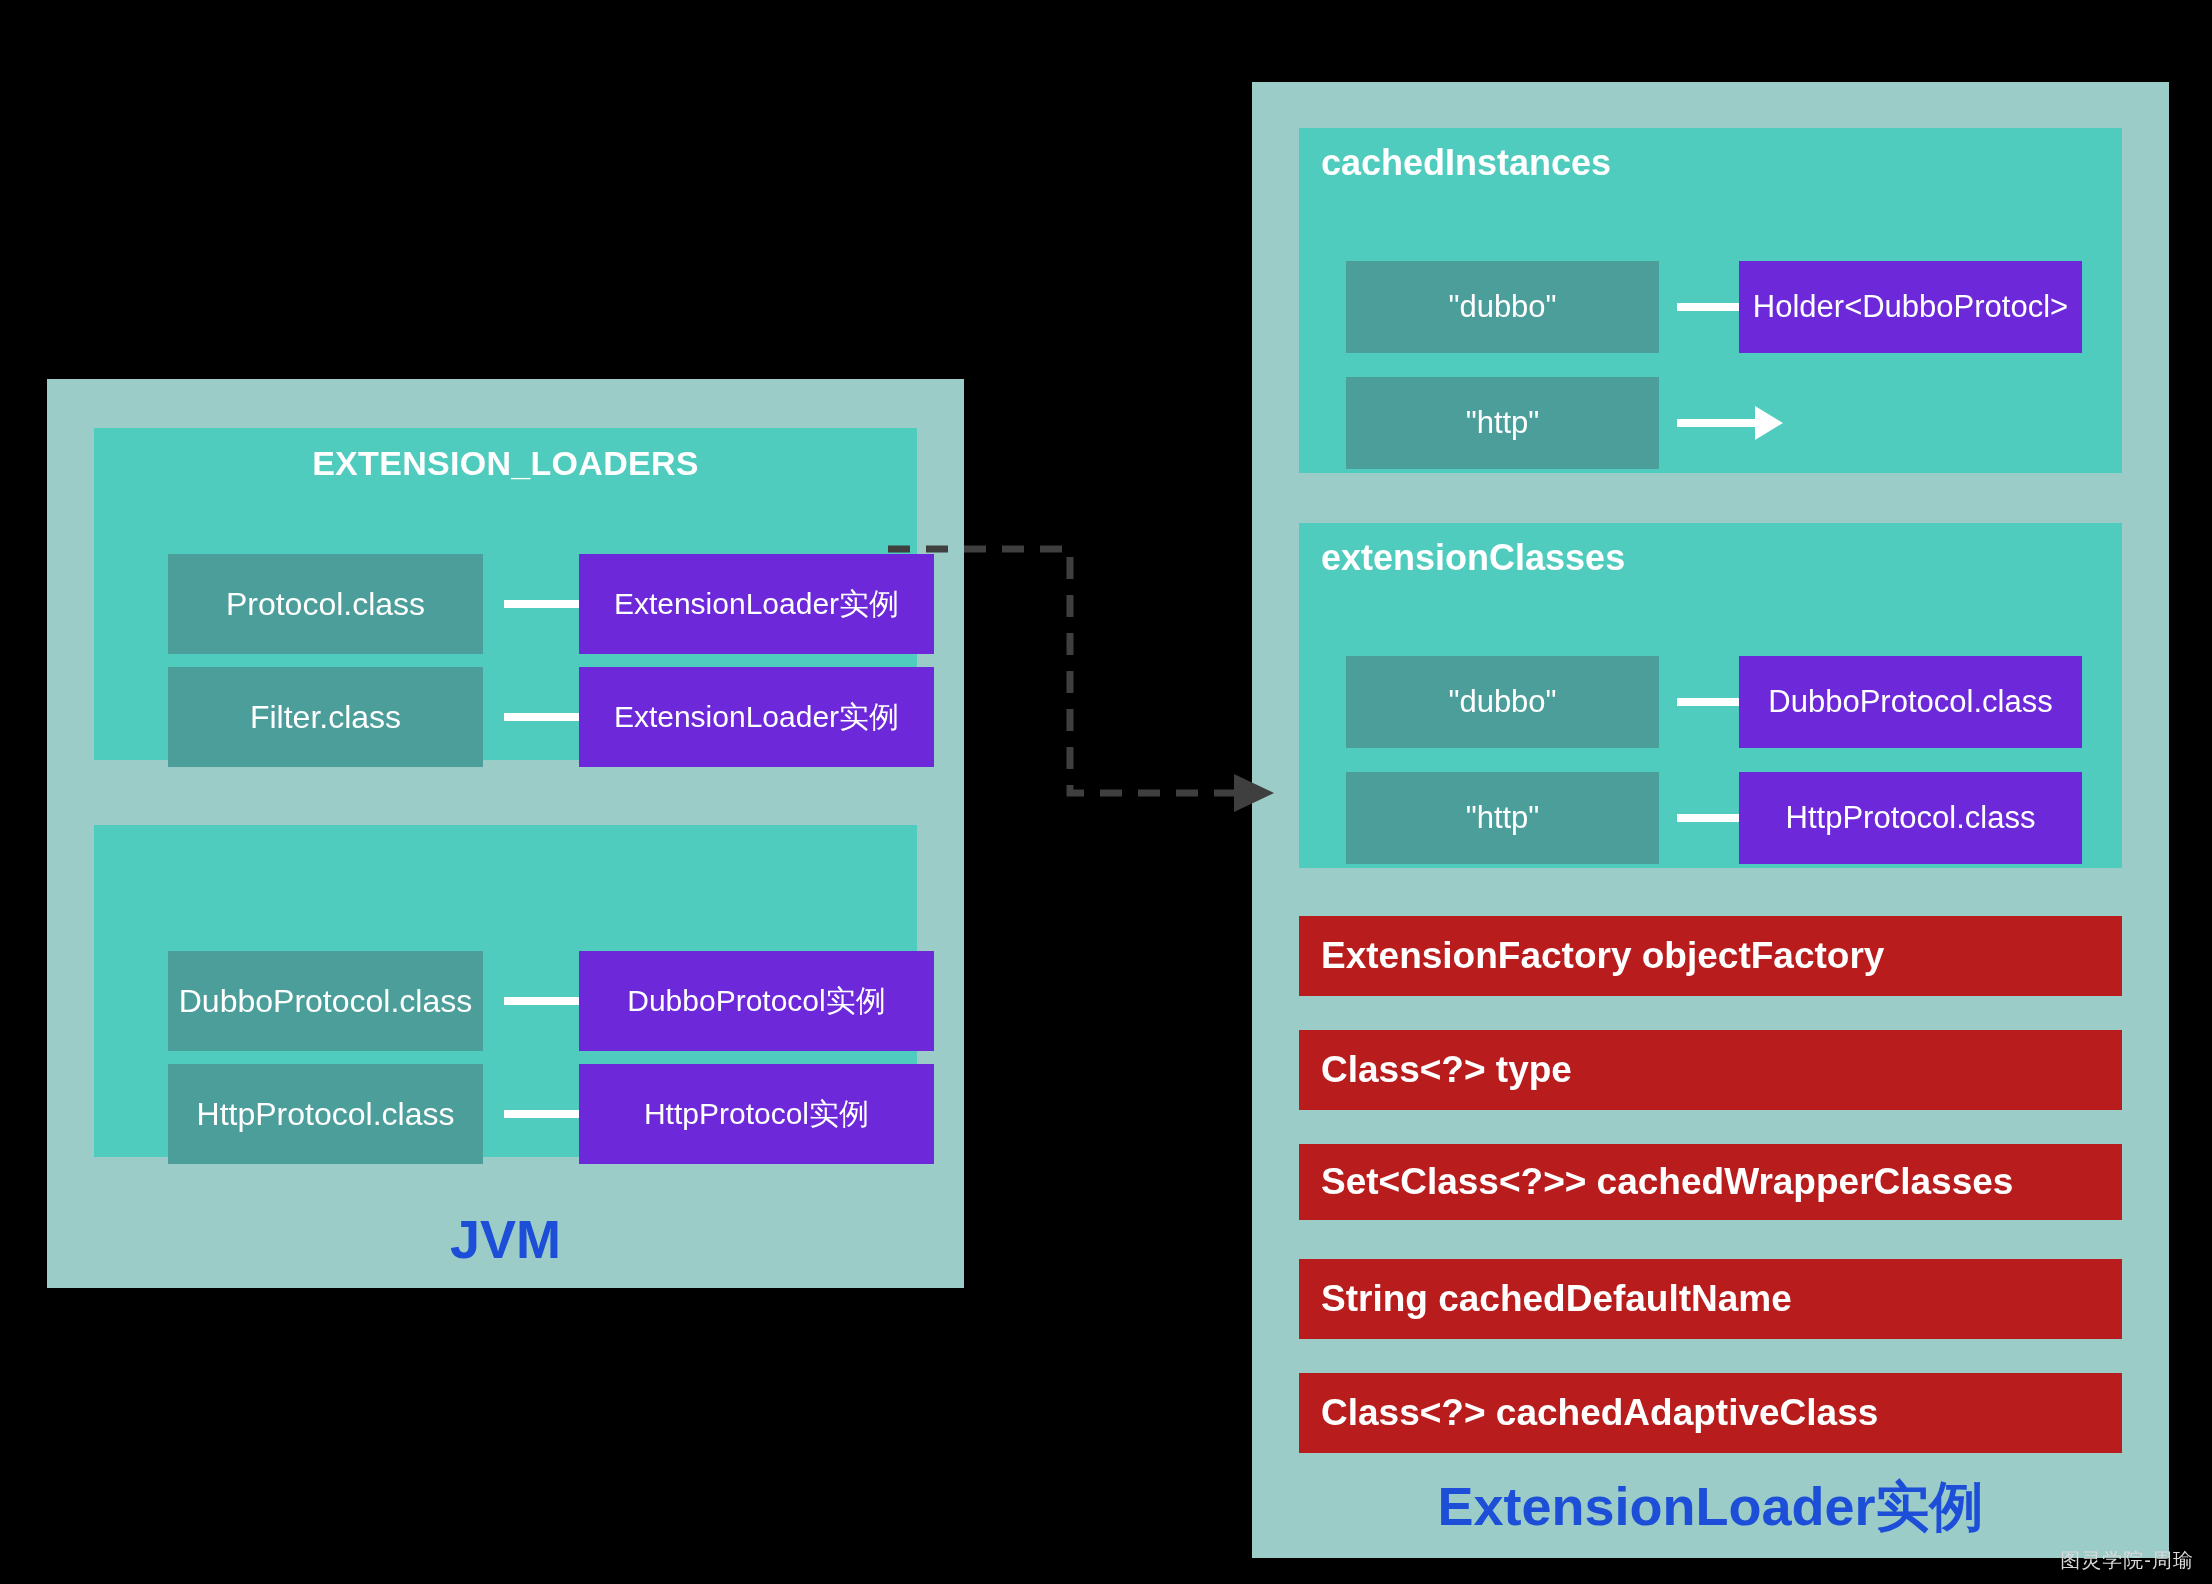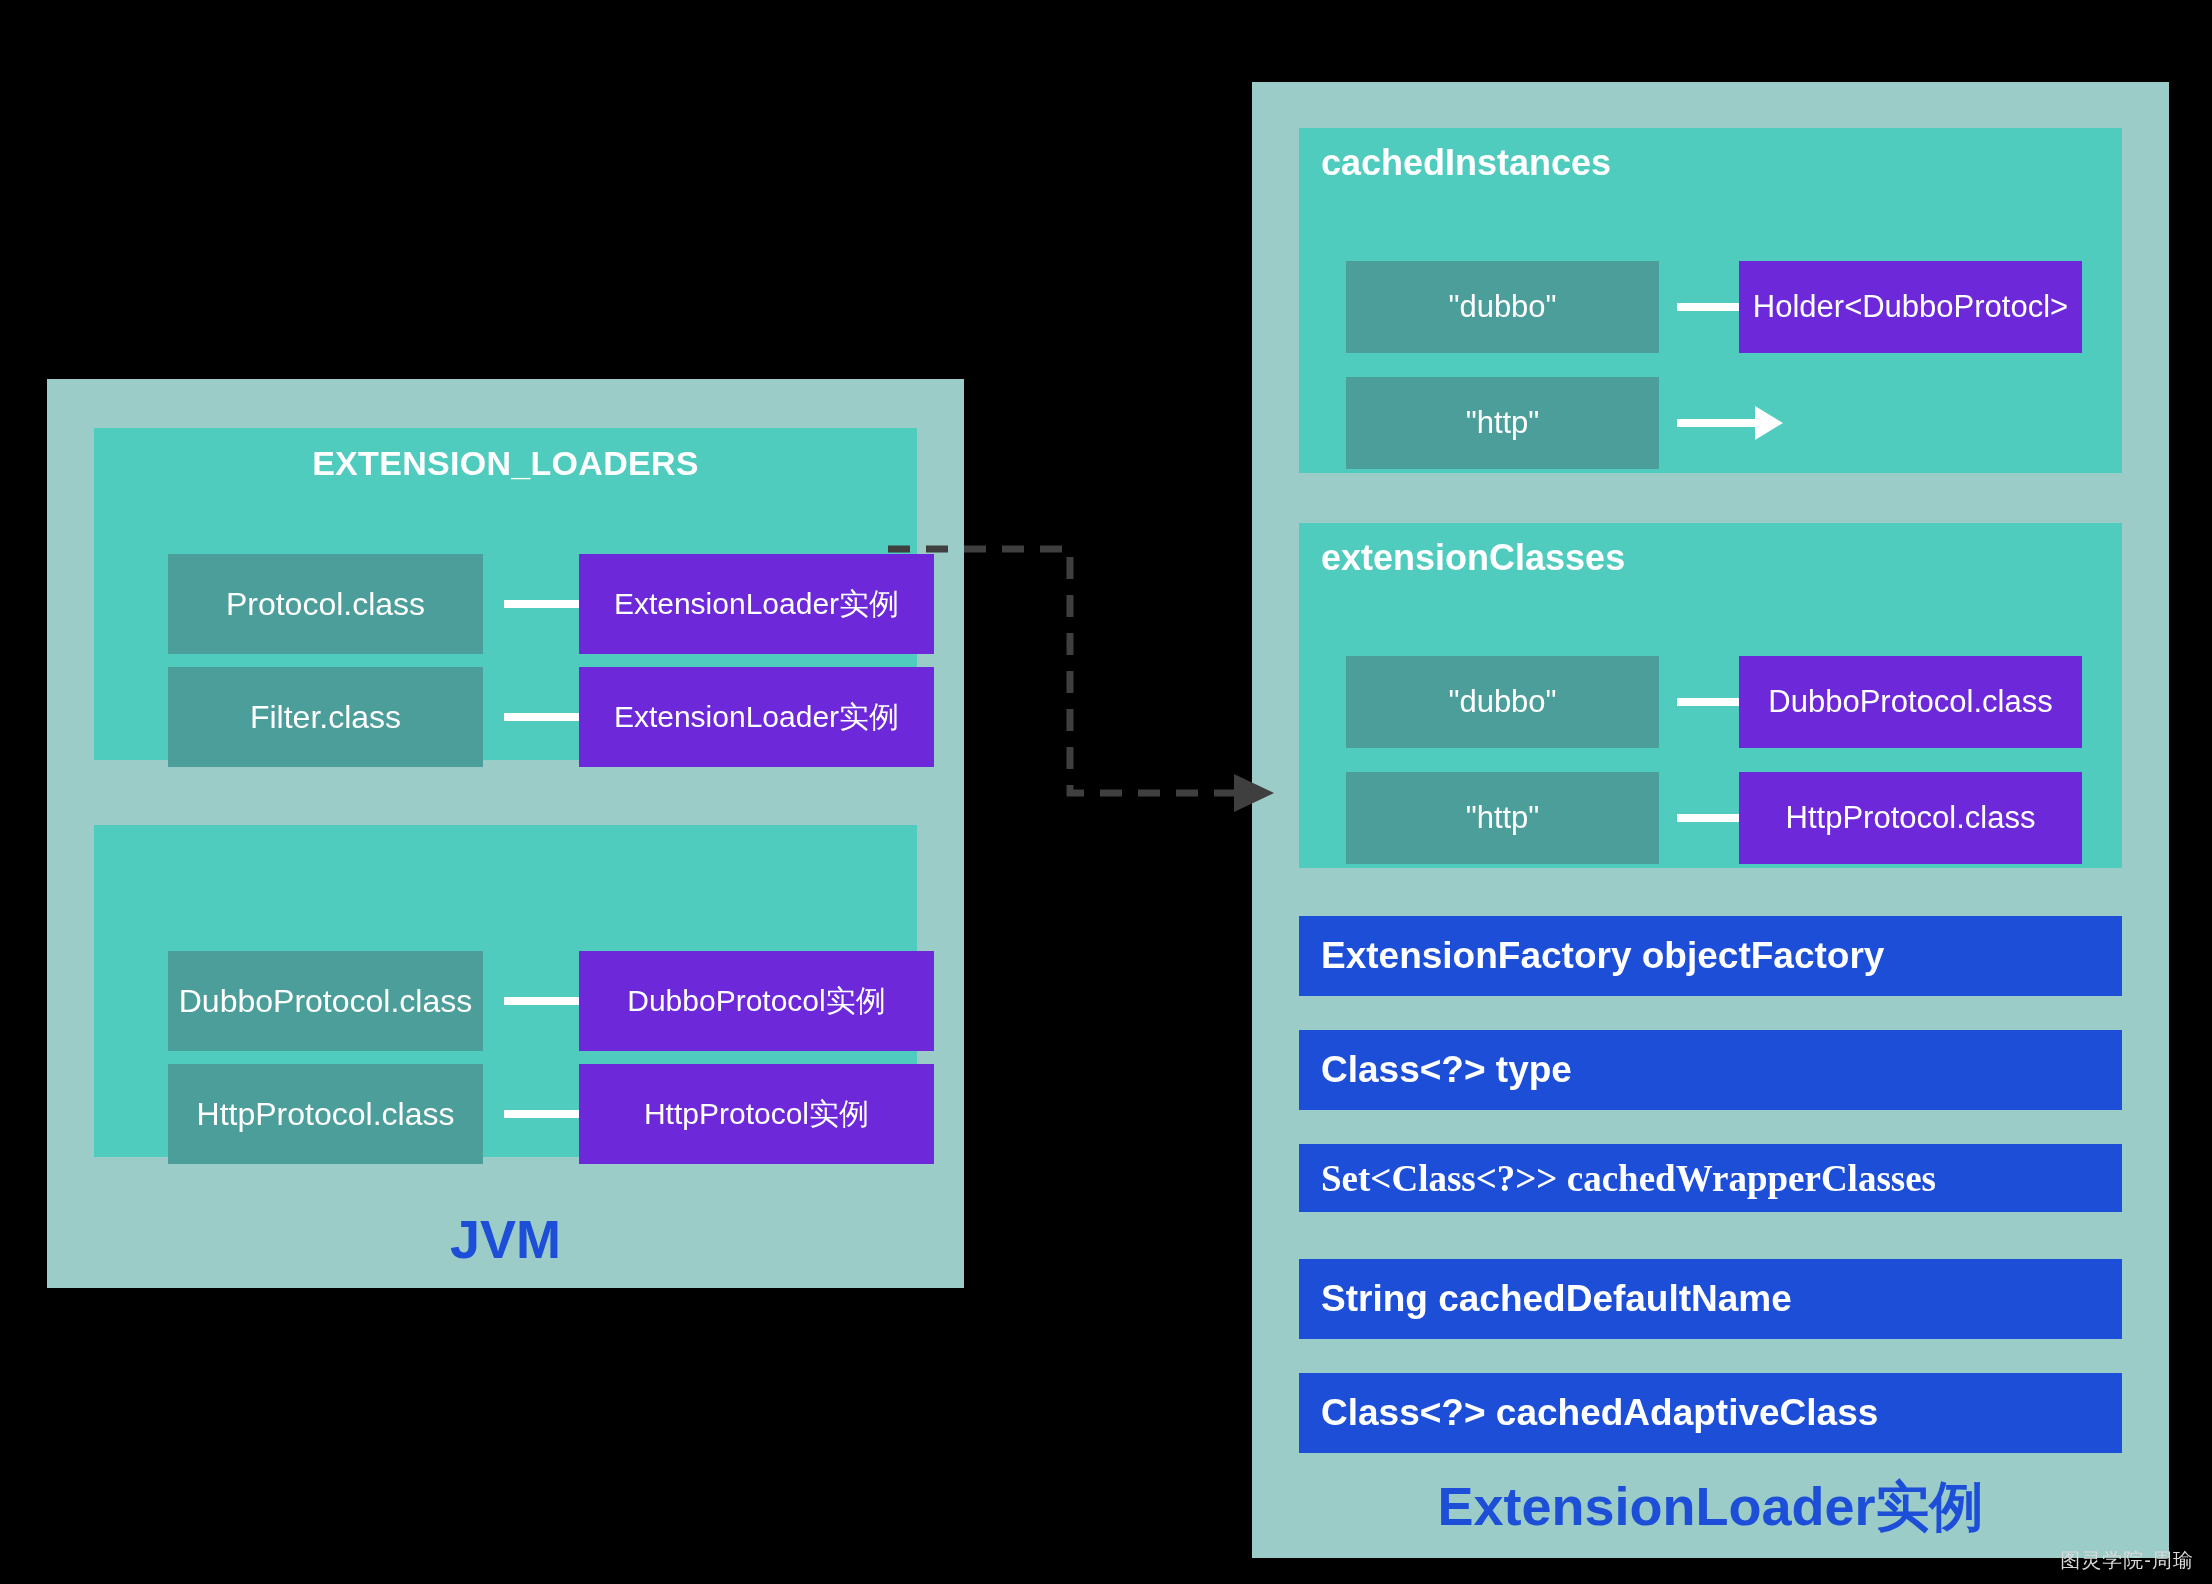--- a/index.html
+++ b/index.html
@@ -103,21 +103,21 @@
     width: 0;
     height: 0;
     border-top: 17px solid transparent;
     border-bottom: 17px solid transparent;
     border-left: 28px solid #FFFFFF;
   }
 
   
   .field-row {
     position: absolute;
-    background: #1d4ed8;
+    background: #b91c1c;
     display: flex;
     align-items: center;
     box-sizing: border-box;
     padding-left: 22px;
     color: #FFFFFF;
     font-weight: bold;
     font-size: 37px;
     white-space: nowrap;
   }
 
@@ -205,21 +205,21 @@
 
       <div class="kbox" style="left:47px; top:249px; width:313px; height:92px; font-size:31px;">"http"</div>
       <div class="arrow" style="left:378px; top:291px; width:80px;"></div>
       <div class="vbox" style="left:440px; top:249px; width:343px; height:92px; font-size:31px;">HttpProtocol.class</div>
     </div>
 
     <div class="field-row" style="left:47px; top:834px; width:823px; height:80px;">ExtensionFactory objectFactory</div>
 
     <div class="field-row" style="left:47px; top:948px; width:823px; height:80px;">Class&lt;?&gt; type</div>
 
-    <div class="field-row" style="left:47px; top:1062px; width:823px; height:68px;font-family:Liberation Serif, serif;">Set&lt;Class&lt;?&gt;&gt; cachedWrapperClasses</div>
+    <div class="field-row" style="left:47px; top:1062px; width:823px; height:76px;">Set&lt;Class&lt;?&gt;&gt; cachedWrapperClasses</div>
 
     <div class="field-row" style="left:47px; top:1177px; width:823px; height:80px;">String cachedDefaultName</div>
 
     <div class="field-row" style="left:47px; top:1291px; width:823px; height:80px;">Class&lt;?&gt; cachedAdaptiveClass</div>
 
     <div class="panel-caption" style="left:0; right:0; bottom:14px; text-align:center; font-size:54px;">ExtensionLoader实例</div>
   </div>
 
   <svg id="connector-svg" viewBox="0 0 410 340" preserveAspectRatio="none">
     <g stroke="#3F3F3F" stroke-width="7" fill="none" stroke-dasharray="22 16">

